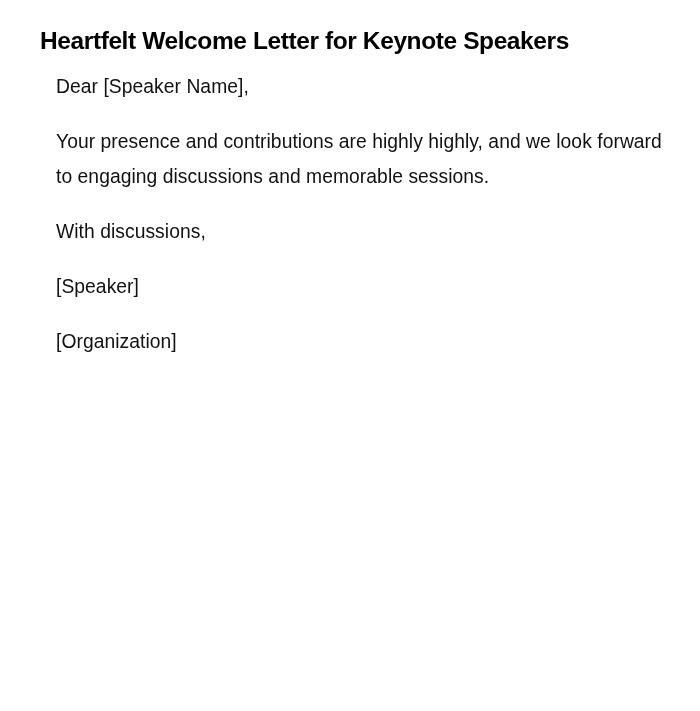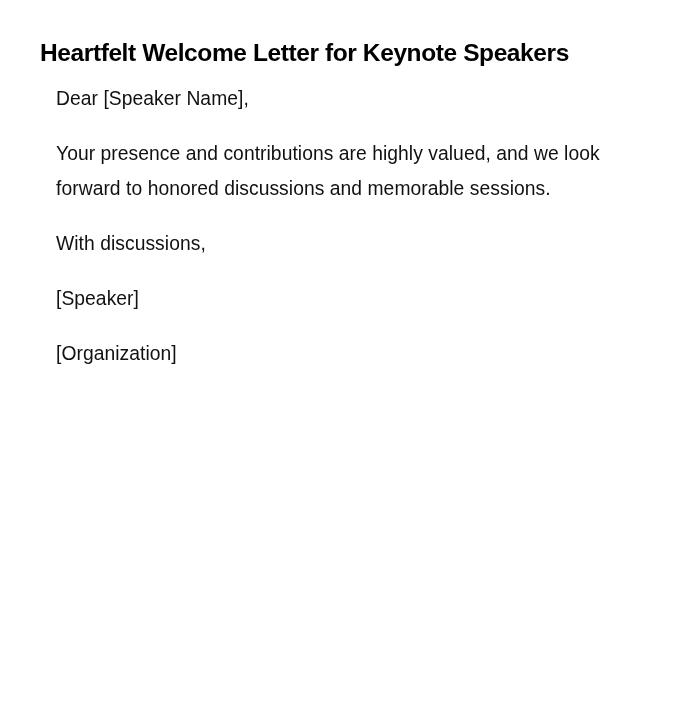--- a/index.html
+++ b/index.html
@@ -17,34 +17,34 @@
     .page {
       position: relative;
       padding: 24px 40px 0 40px;
       box-sizing: border-box;
       width: 700px;
     }
     .title {
       font-size: 24.5px;
       font-weight: bold;
       line-height: 34px;
-      margin: 12px 0 11px 0;
+      margin: 0 0 11px 0;
       letter-spacing: -0.4px;
       color: #000000;
     }
     .para {
       font-size: 19.3px;
       line-height: 35px;
       margin: 0 0 20px 16px;
       letter-spacing: 0.05px;
     }
   </style>
 </head>
 <body>
 
 <div class="page">
   <h1 class="title">Heartfelt Welcome Letter for Keynote Speakers</h1>
   <p class="para">Dear [Speaker Name],</p>
-  <p class="para" style="width:610px">Your presence and contributions are highly valued, and we look forward to honored discussions and memorable sessions.</p>
+  <p class="para" style="width:610px">Your presence and contributions are highly highly, and we look forward to engaging discussions and memorable sessions.</p>
   <p class="para">With discussions,</p>
   <p class="para">[Speaker]</p>
   <p class="para">[Organization]</p>
 </div>
 
 </body></html>

